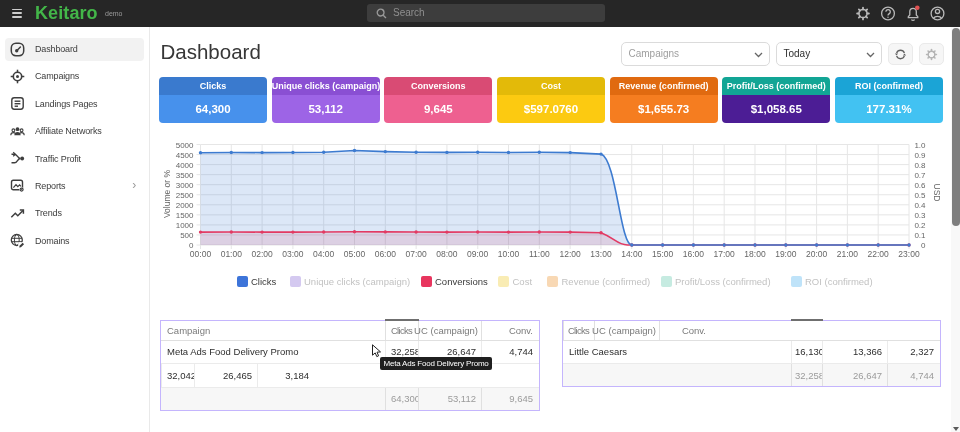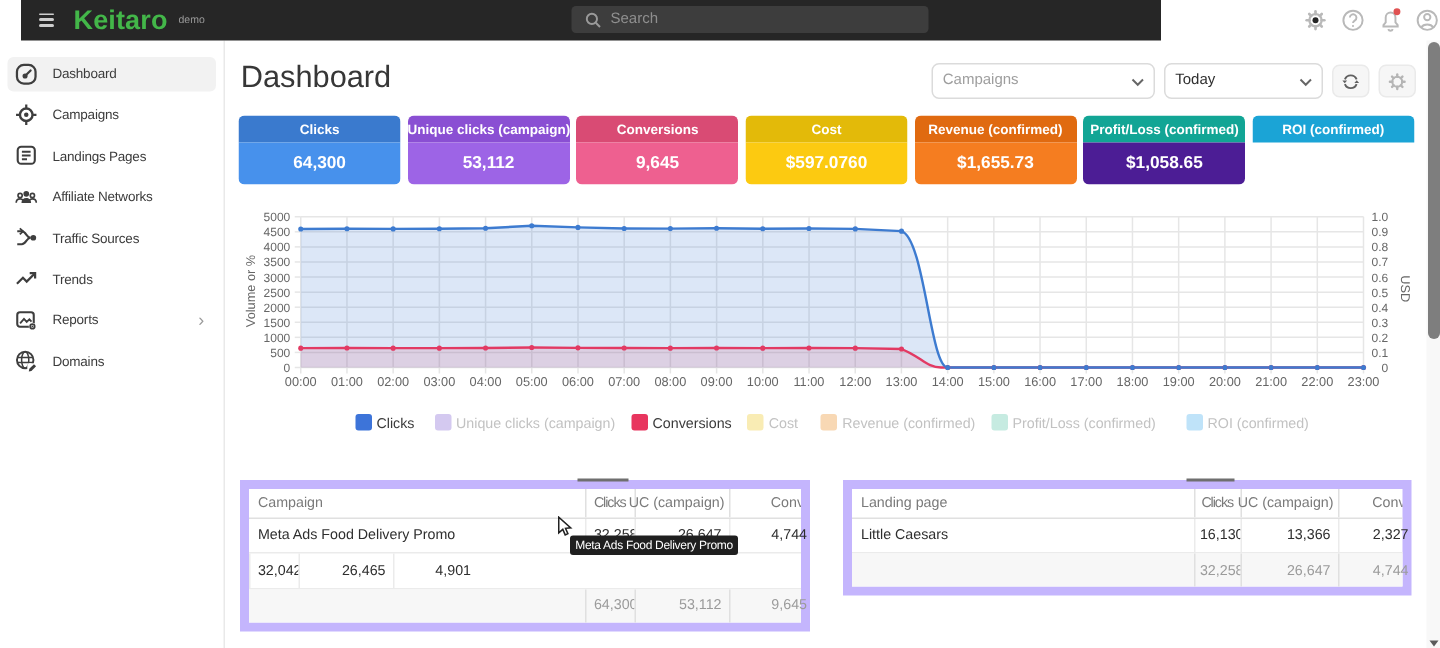--- a/index.html
+++ b/index.html
@@ -1,16 +1,16 @@
 <!DOCTYPE html>
 <html><head><meta charset="utf-8"><style>
 *{margin:0;padding:0;box-sizing:border-box}
 html,body{width:960px;height:432px;overflow:hidden}
 body{font-family:"Liberation Sans",sans-serif;background:#fff;position:relative}
-.topbar{position:absolute;left:14px;top:0;width:760px;height:27px;background:#262626;z-index:5}
+.topbar{position:absolute;left:0;top:0;width:960px;height:27px;background:#262626;z-index:5}
 .burger{position:absolute;left:12px;top:8.5px;width:10px;height:10px}
 .burger div{height:1.8px;background:#cdcdcd;margin-bottom:2.1px;border-radius:1px}
 .logo{position:absolute;left:35px;top:2.5px;font-size:18px;font-weight:bold;color:#43b649;letter-spacing:0.1px}
 .demo{position:absolute;left:105px;top:10px;font-size:7px;color:#9a9a9a}
 .search{position:absolute;left:367px;top:4px;width:238px;height:18px;background:#3d3d3d;border-radius:3px;color:#8f8f8f;font-size:10px;line-height:18px;padding-left:26px}
 .sglass{position:absolute;left:376px;top:8px}
 .tbicons{position:absolute;left:855px;top:0}
 .sidebar{position:absolute;left:0;top:27px;width:150px;height:405px;background:#fff;border-right:1px solid #e9e9e9;padding-top:10.5px}
 .mitem{position:relative;height:23px;margin:0 5px 4.4px 5px;border-radius:4px;display:flex;align-items:center;font-size:9px;letter-spacing:-0.15px;color:#3c3c3c}
 .mitem.active{background:#f2f2f2}
@@ -21,21 +21,21 @@
 .sel .ch{position:absolute;right:6px;top:8.5px}
 .btn{position:absolute;top:43px;width:25px;height:22px;background:#f6f6f6;border:1px solid #eaeaea;border-radius:5px;text-align:center}
 .cards{position:absolute;left:159px;top:77px;width:784px;height:46px;display:flex;gap:4.5px}
 .card{flex:1;border-radius:4px;overflow:hidden;color:#fff;text-align:center}
 .chd{height:18px;font-size:9px;font-weight:bold;line-height:18.5px;white-space:nowrap}
 .cbd{height:28px;font-size:11.5px;font-weight:bold;line-height:28px}
 .chart{position:absolute;left:150px;top:130px}
 .litem{position:absolute;top:275.5px;height:12px;font-size:9.5px;color:#c2c2c2;white-space:nowrap}
 .litem.on{color:#3a3a3a}
 .lsq{display:inline-block;width:11px;height:11px;border-radius:2px;margin-right:3.5px;vertical-align:-2px}
-.tbl{position:absolute;border:6px solid #c4b5fd;font-size:9.5px;color:#2e2e2e;background:#fff}
+.tbl{position:absolute;border:1px solid #c4b5fd;font-size:9.5px;color:#2e2e2e;background:#fff}
 .trh,.trr,.trf{display:flex;align-items:center}
 .trh{height:19.5px;color:#7a7a7a;border-bottom:1px solid #e0e0e0;white-space:nowrap;overflow:hidden}
 .trr{height:23.5px;border-bottom:1px solid #ebebeb}
 .trf{height:22px;background:#f7f7f7;color:#9b9b9b}
 .cn{padding-left:6px}
 .cc,.cu,.cv{text-align:right;height:100%;display:flex;align-items:center;justify-content:flex-end;flex:none}
 .cn{flex:none}
 .trh .cc,.trh .cu,.trh .cv{border-left:1px solid #e0e0e0}
 .trr .cc,.trr .cu,.trr .cv{border-left:1px solid #ebebeb}
 .trf .cc,.trf .cu,.trf .cv{border-left:1px solid #e0e0e0}
@@ -133,39 +133,39 @@
       </svg>
       <span>Affiliate Networks</span>
     </div>
     <div class="mitem">
       <svg class="micon" width="15" height="15" viewBox="0 0 15 15">
         <circle cx="12.2" cy="7.5" r="1.9" fill="#3e3e3e"></circle>
         <path d="M1.5,3.2 L4.5,3.2 C7.5,3.2 7.5,7.5 10.3,7.5" fill="none" stroke="#3e3e3e" stroke-width="1.4"></path>
         <path d="M1.5,11.8 L4.5,11.8 C7.5,11.8 7.5,7.5 10.3,7.5" fill="none" stroke="#3e3e3e" stroke-width="1.4"></path>
         <path d="M3.2,1.2 L5.4,3.2 L3.2,5.2" fill="none" stroke="#3e3e3e" stroke-width="1.2"></path>
       </svg>
-      <span>Traffic Sources</span>
-    </div>
-    <div class="mitem">
-      <svg class="micon" width="15" height="15" viewBox="0 0 15 15">
-        <path d="M1.3,11.2 L5.3,7.2 L7.8,9.7 L13,4.5" fill="none" stroke="#3e3e3e" stroke-width="1.5"></path>
-        <path d="M9.8,4.1 L13.4,4.1 L13.4,7.7" fill="none" stroke="#3e3e3e" stroke-width="1.5"></path>
-      </svg>
-      <span>Trends</span>
+      <span>Traffic Profit</span>
     </div>
     <div class="mitem">
       <svg class="micon" width="15" height="15" viewBox="0 0 15 15">
         <rect x="1.5" y="2.2" width="11" height="9.6" rx="1.8" fill="none" stroke="#3e3e3e" stroke-width="1.4"></rect>
         <path d="M3.4,9.6 L6,6.6 L7.8,8.6 L9.6,6.9 L11,8.4" fill="none" stroke="#3e3e3e" stroke-width="1.2"></path>
         <circle cx="11.6" cy="11.6" r="2.4" fill="#fff"></circle>
         <circle cx="11.6" cy="11.6" r="1.5" fill="none" stroke="#3e3e3e" stroke-width="1.2"></circle>
         <circle cx="11.6" cy="11.6" r="0.6" fill="#3e3e3e"></circle>
       </svg>
       <span>Reports</span>
       <span class="chev">›</span>
+    </div>
+    <div class="mitem">
+      <svg class="micon" width="15" height="15" viewBox="0 0 15 15">
+        <path d="M1.3,11.2 L5.3,7.2 L7.8,9.7 L13,4.5" fill="none" stroke="#3e3e3e" stroke-width="1.5"></path>
+        <path d="M9.8,4.1 L13.4,4.1 L13.4,7.7" fill="none" stroke="#3e3e3e" stroke-width="1.5"></path>
+      </svg>
+      <span>Trends</span>
     </div>
     <div class="mitem">
       <svg class="micon" width="15" height="15" viewBox="0 0 15 15">
         <circle cx="6.8" cy="7" r="5.5" fill="none" stroke="#3e3e3e" stroke-width="1.3"></circle>
         <ellipse cx="6.8" cy="7" rx="2.4" ry="5.5" fill="none" stroke="#3e3e3e" stroke-width="1"></ellipse>
         <line x1="1.5" y1="5.3" x2="12.1" y2="5.3" stroke="#3e3e3e" stroke-width="1"></line>
         <line x1="1.5" y1="8.7" x2="12.1" y2="8.7" stroke="#3e3e3e" stroke-width="1"></line>
         <rect x="8.2" y="9.2" width="6.5" height="6" fill="#fff"></rect>
         <path d="M9.2,14.6 l0.35,-1.75 3.1,-3.1 1.4,1.4 -3.1,3.1 z" fill="#3e3e3e"></path>
       </svg>
@@ -217,20 +217,21 @@
     <div class="card">
       <div class="chd" style="background:#e06a10">Revenue (confirmed)</div>
       <div class="cbd" style="background:#f57d20">$1,655.73</div>
     </div>
     <div class="card">
       <div class="chd" style="background:#12a595">Profit/Loss (confirmed)</div>
       <div class="cbd" style="background:#4c1d95">$1,058.65</div>
     </div>
     <div class="card">
       <div class="chd" style="background:#1ba4d6">ROI (confirmed)</div>
+      <div class="cbd" style="background:#42c2f2">177.31%</div>
     </div>
   </div>
 <svg class="chart" width="810" height="170" viewBox="150 130 810 170">
     <g stroke="#e6e6e6" stroke-width="1">
       <line x1="200.5" y1="245.00" x2="909.0" y2="245.00"></line>
       <line x1="200.5" y1="234.95" x2="909.0" y2="234.95"></line>
       <line x1="200.5" y1="224.90" x2="909.0" y2="224.90"></line>
       <line x1="200.5" y1="214.85" x2="909.0" y2="214.85"></line>
       <line x1="200.5" y1="204.80" x2="909.0" y2="204.80"></line>
       <line x1="200.5" y1="194.75" x2="909.0" y2="194.75"></line>
@@ -404,34 +405,33 @@
         <span class="clip">32,258</span>
       </div>
       <div class="cu" style="width:63px">26,647</div>
       <div class="cv" style="width:58px">4,744</div>
     </div>
     <div class="trr">
       <div class="cc" style="width:33px">
         <span class="clip">32,042</span>
       </div>
       <div class="cu" style="width:63px">26,465</div>
-      <div class="cv" style="width:58px">4,901</div>
+      <div class="cv" style="width:58px">3,184</div>
     </div>
     <div class="trf">
       <div class="cn" style="width:224px"></div>
       <div class="cc" style="width:33px">
         <span class="clip">64,300</span>
       </div>
       <div class="cu" style="width:63px">53,112</div>
       <div class="cv" style="width:58px">9,645</div>
     </div>
   </div>
 <div class="tbl" style="left:562px;top:320px;width:379px">
     <div class="trh">
-      <div class="cn" style="width:228px">Landing page</div>
       <div class="cc sort" style="width:31px">Clicks</div>
       <div class="cu" style="width:65px">UC (campaign)</div>
       <div class="cv" style="width:53px">Conv.</div>
     </div>
     <div class="trr">
       <div class="cn" style="width:228px">Little Caesars</div>
       <div class="cc" style="width:31px">
         <span class="clip">16,130</span>
       </div>
       <div class="cu" style="width:65px">13,366</div>

